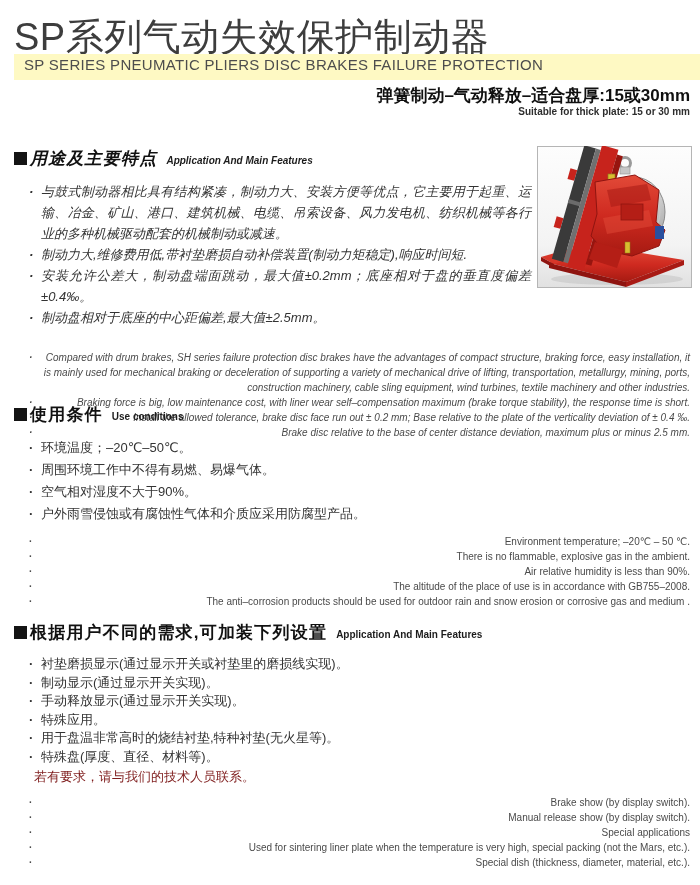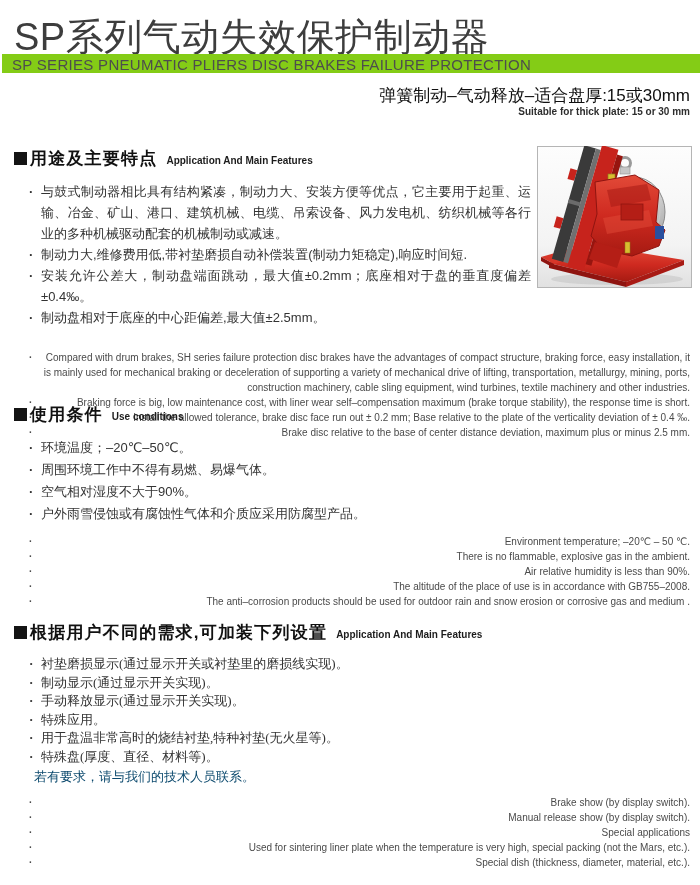--- a/index.html
+++ b/index.html
@@ -6,55 +6,55 @@
   .page{
     position:relative;width:700px;height:885px;background:#ffffff;
     font-family:"Liberation Sans","DejaVu Sans",sans-serif;color:#333;overflow:hidden;
   }
   
   .title{
     position:absolute;left:14px;top:12px;margin:0;
     font-size:38px;font-weight:500;color:#3d3d3d;letter-spacing:.5px;white-space:nowrap;
   }
   .subtitle-bar{
-    position:absolute;left:2px;right:0;top:54px;height:19px;background:#84cc16;
+    position:absolute;left:14px;right:0;top:54px;height:26px;background:#fef9c3;
   }
   .subtitle-bar span{
     display:block;padding-left:10px;line-height:22px;font-size:15px;color:#4d4d4d;letter-spacing:.3px;white-space:nowrap;
   }
   .headline-cn{
-    position:absolute;right:10px;top:84px;font-size:17px;font-weight:normal;color:#101010;white-space:nowrap;
+    position:absolute;right:10px;top:84px;font-size:17px;font-weight:bold;color:#101010;white-space:nowrap;
   }
   .headline-en{
     position:absolute;right:10px;top:106px;font-size:10px;font-weight:bold;color:#2e2e2e;white-space:nowrap;
   }
   
   .product{position:absolute;left:537px;top:146px;width:155px;height:142px;margin:0;}
   
   .section{position:absolute;left:14px;width:676px;}
-  .sec-1{top:147px;}
+  .sec-1{top:147px;font-style:italic;}
   .sec-2{top:403px;}
   .sec-3{top:621px;}
   .sec-head{display:flex;align-items:center;}
   .sq{width:13px;height:13px;background:#141414;flex:0 0 auto;margin-right:3px;}
   .sec-cn{font-size:17px;font-weight:bold;color:#111;letter-spacing:1.2px;white-space:nowrap;}
   .sec-en{font-size:10px;font-weight:bold;color:#1c1c1c;margin-left:9px;white-space:nowrap;position:relative;top:2px;}
   ul{margin:0;padding:0;list-style:none;}
   li{position:relative;padding-left:13px;text-align:right;}
   li::before{content:"\00B7";position:absolute;left:1px;top:0;font-weight:bold;}
   .cn{margin:11px 0 0 14px;font-size:13px;color:#333;}
   .cn li{line-height:21px;text-align:justify;}
   .cn.narrow{width:503px;}
   .sec-2 .cn li{line-height:22px;}
-  .sec-3 .cn li{line-height:18.5px;font-family:Liberation Serif, serif;}
+  .sec-3 .cn li{line-height:18.5px;}
   .en{margin:22px 0 0 14px;font-size:10px;color:#4a4a4a;}
   .en li{line-height:15px;padding-left:12px;}
   .sec-2 .en{margin-top:9px;}
   .sec-3 .en{margin-top:9px;}
-  .note-cn{margin:1px 0 0 20px;font-size:13px;color:#0c4a6e;line-height:19px;}
+  .note-cn{margin:1px 0 0 20px;font-size:13px;color:#7f1d1d;line-height:19px;}
 </style>
 </head>
 <body>
 
 <div class="page">
 
   <h1 class="title">SP系列气动失效保护制动器</h1>
 
   <div class="subtitle-bar">
     <span>SP SERIES PNEUMATIC PLIERS DISC BRAKES FAILURE PROTECTION</span>

